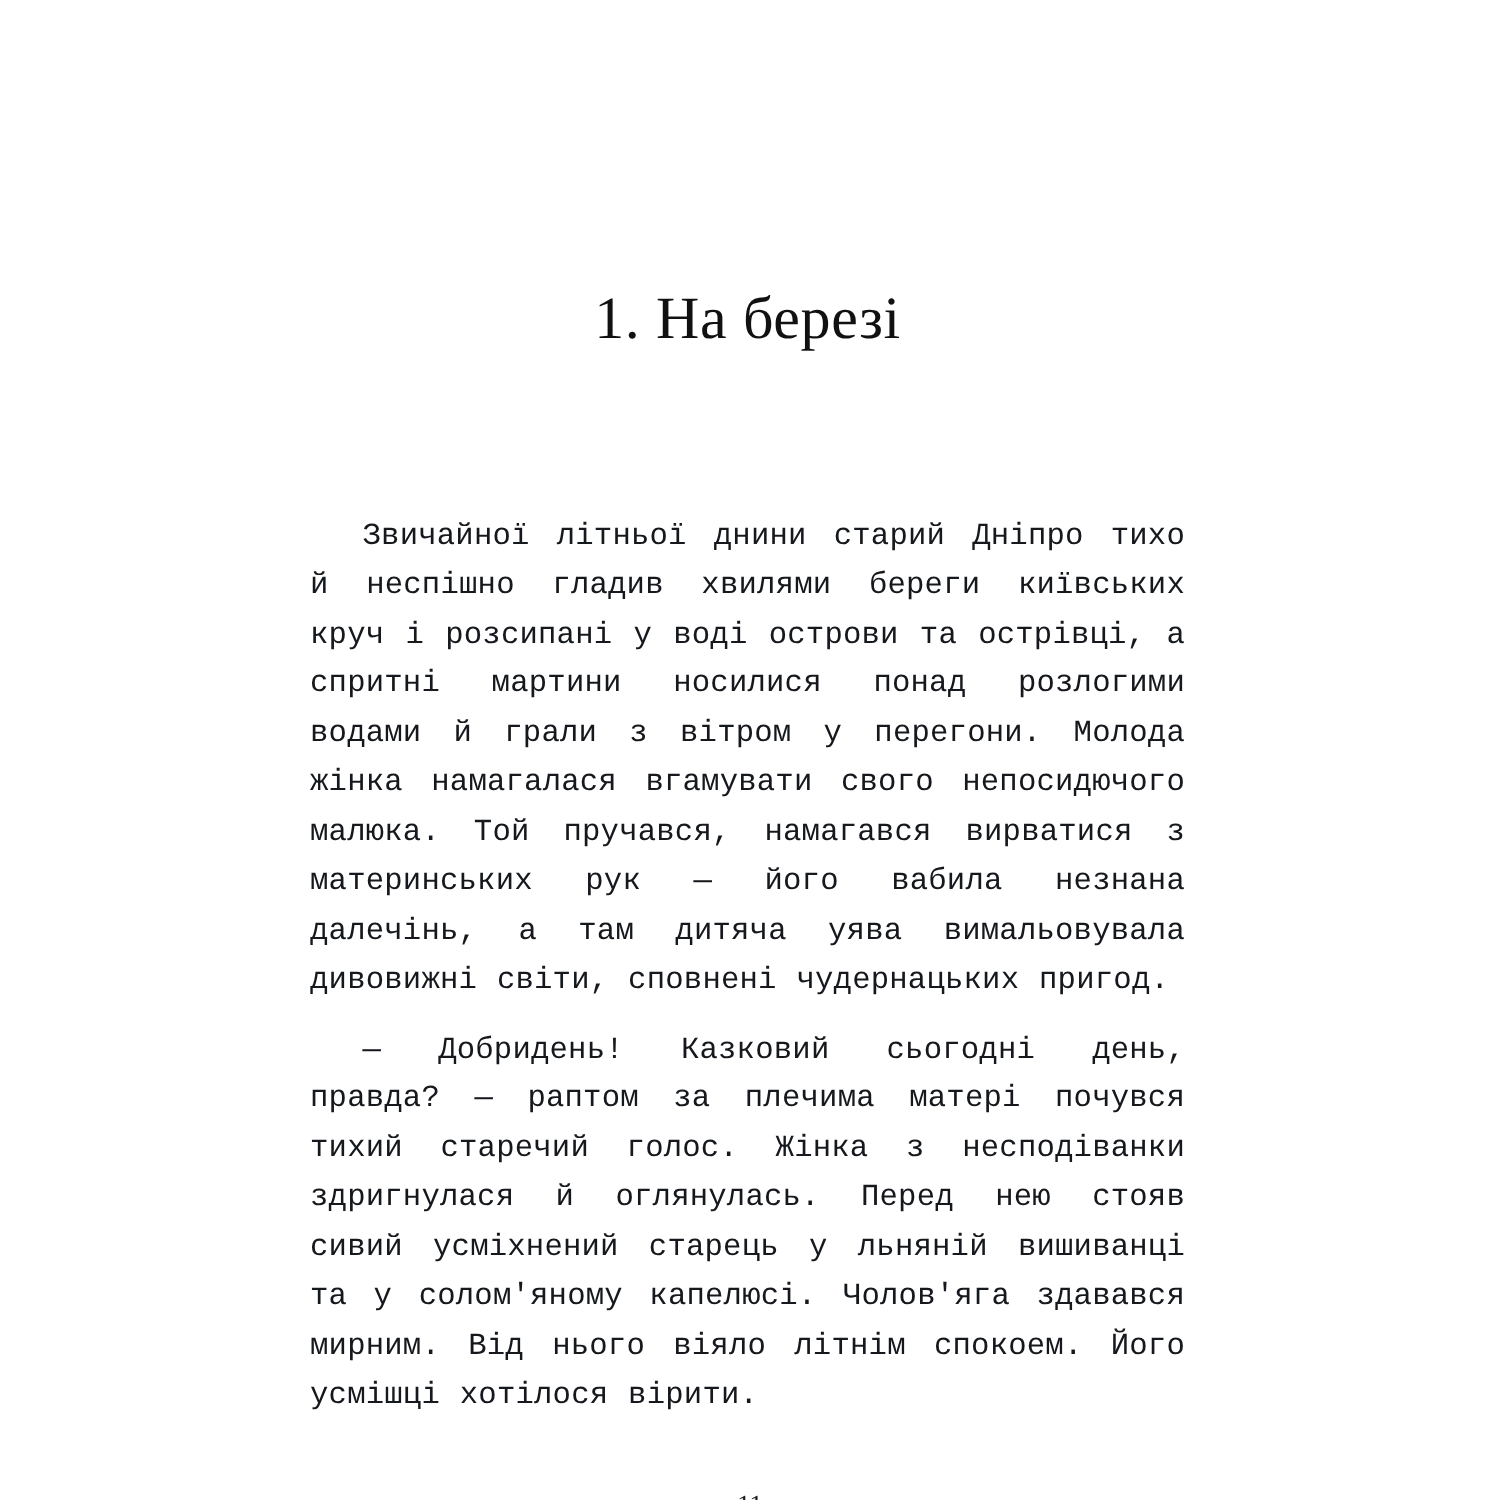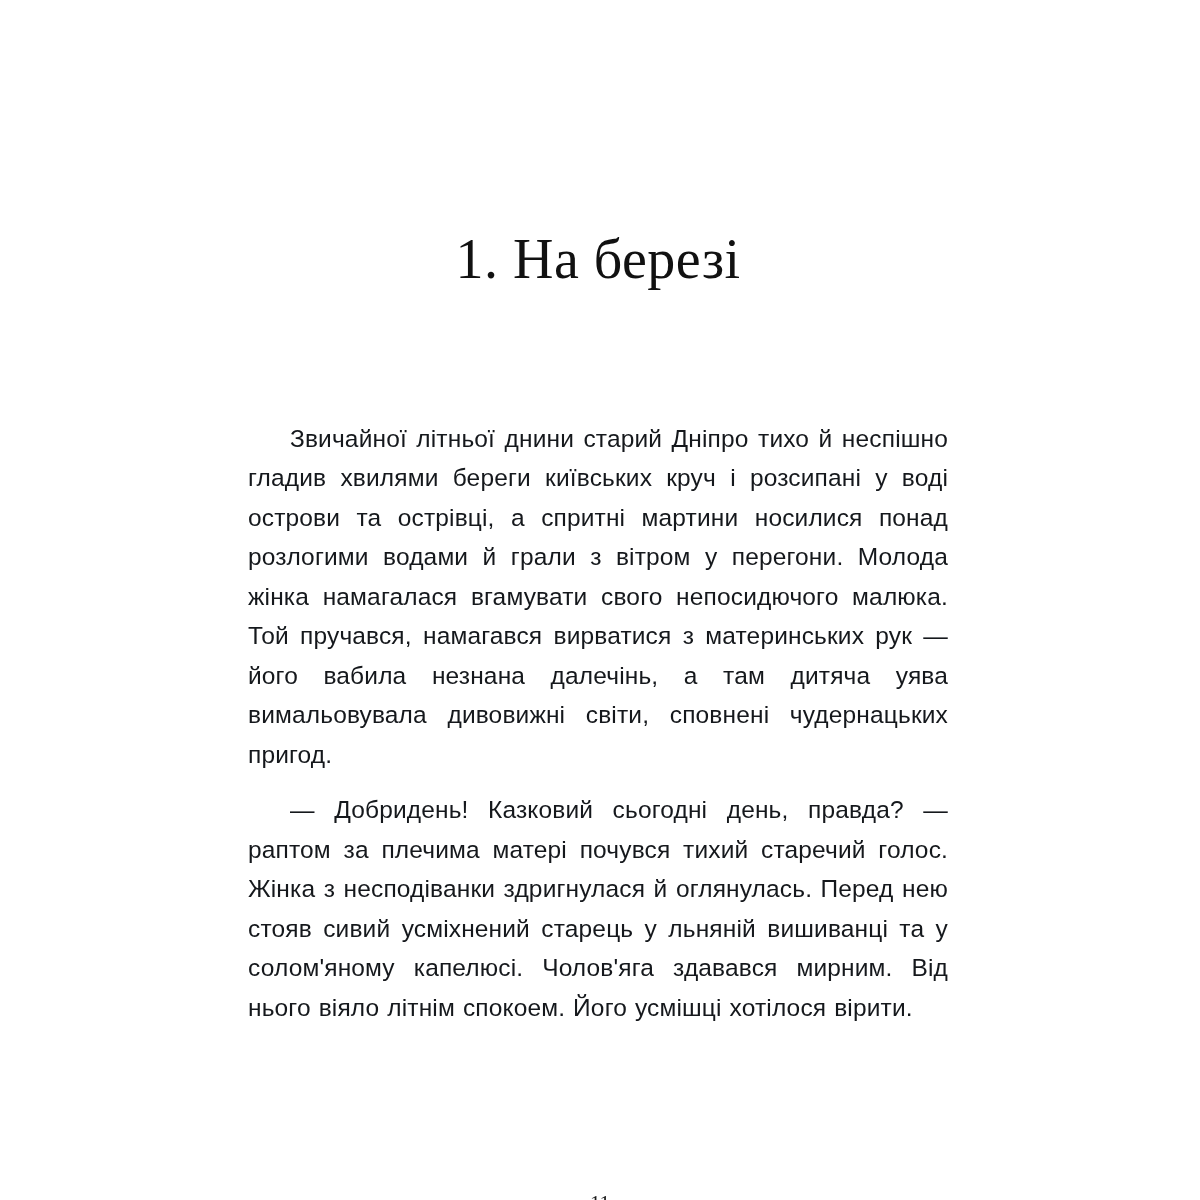--- a/index.html
+++ b/index.html
@@ -26,39 +26,39 @@
     left: 248px;
     top: 0;
     width: 700px;
   }
   .chapter-title {
     margin: 0;
     padding-top: 228px;
     text-align: center;
     font-family: "Liberation Serif", "DejaVu Serif", serif;
     font-weight: 400;
-    font-size: 56px;
+    font-size: 48px;
     line-height: 1.12;
     letter-spacing: 0.5px;
     color: #111111;
   }
   .body-text {
     margin: 0;
     padding-top: 128px;
   }
   .para {
     margin: 0;
     text-indent: 42px;
     text-align: justify;
     font-size: 24.5px;
     line-height: 39.5px;
     letter-spacing: 0.15px;
     word-spacing: 1px;
     color: #15181c;
-    font-family: Liberation Sans, sans-serif;
+    font-family: Liberation Mono, monospace;
   }
   .para + .para {
     margin-top: 16px;
   }
   .folio {
     position: absolute;
     left: 0;
     right: 0;
     top: 1191px;
     text-align: center;

